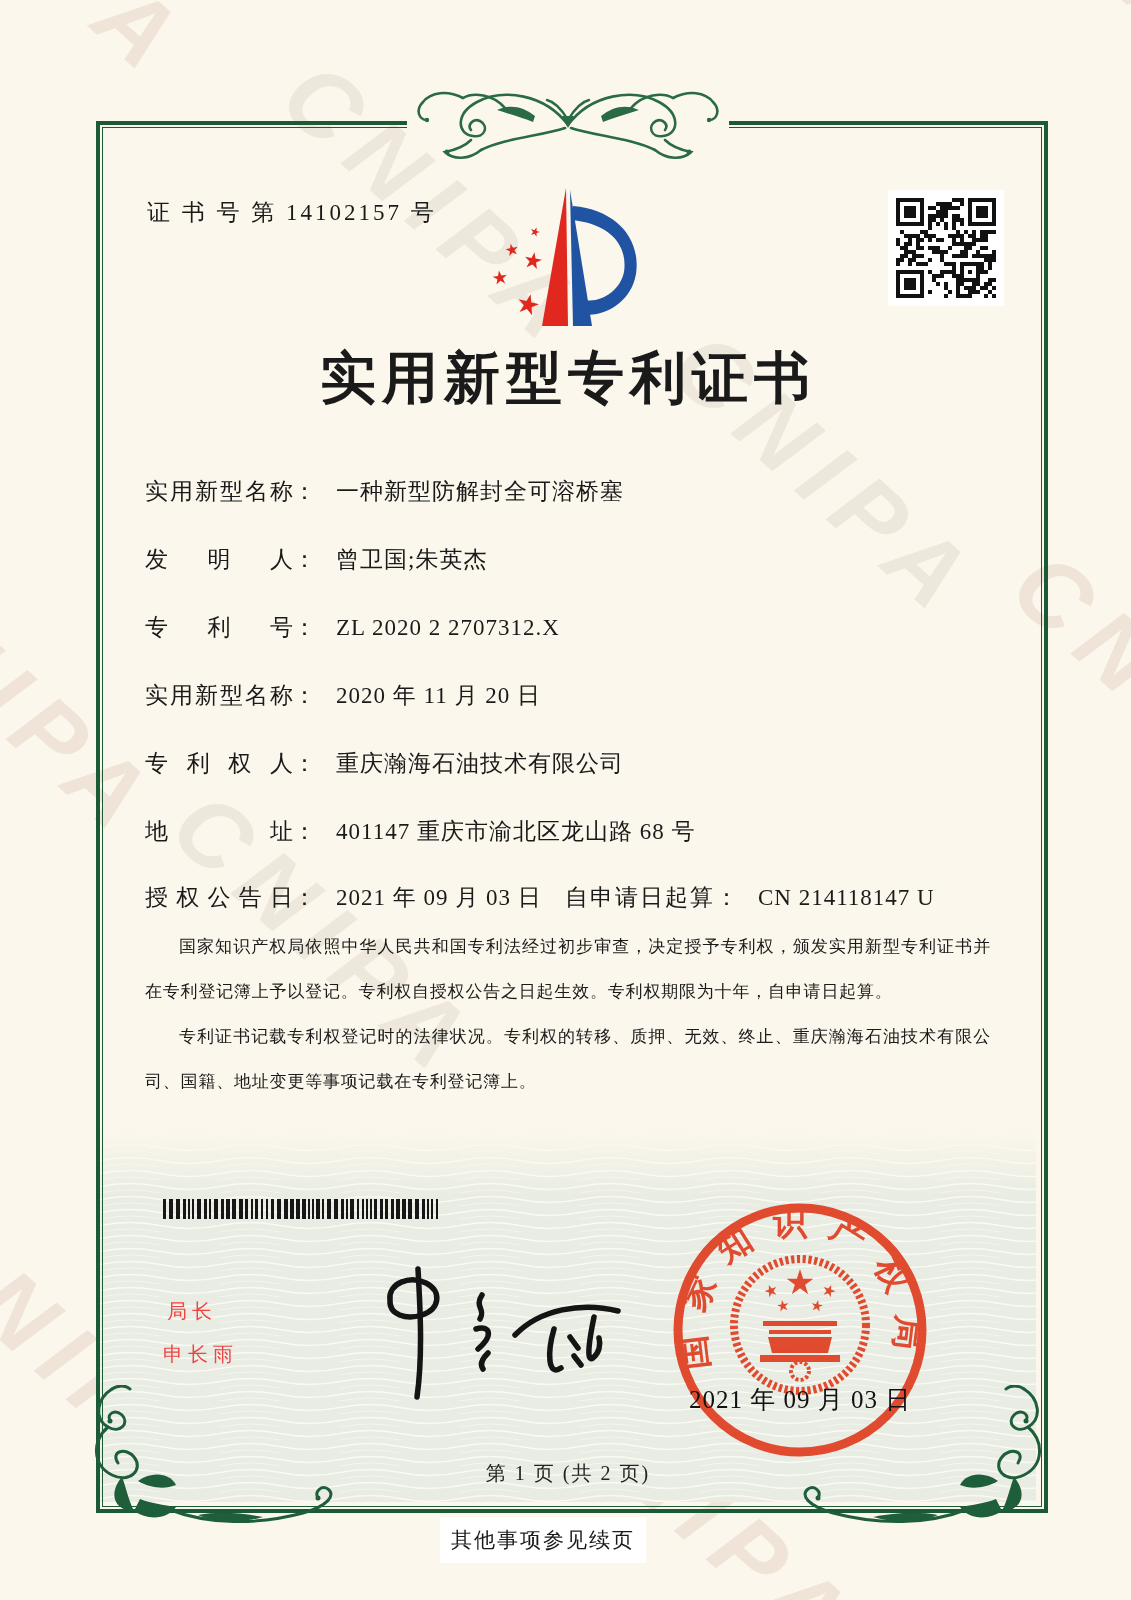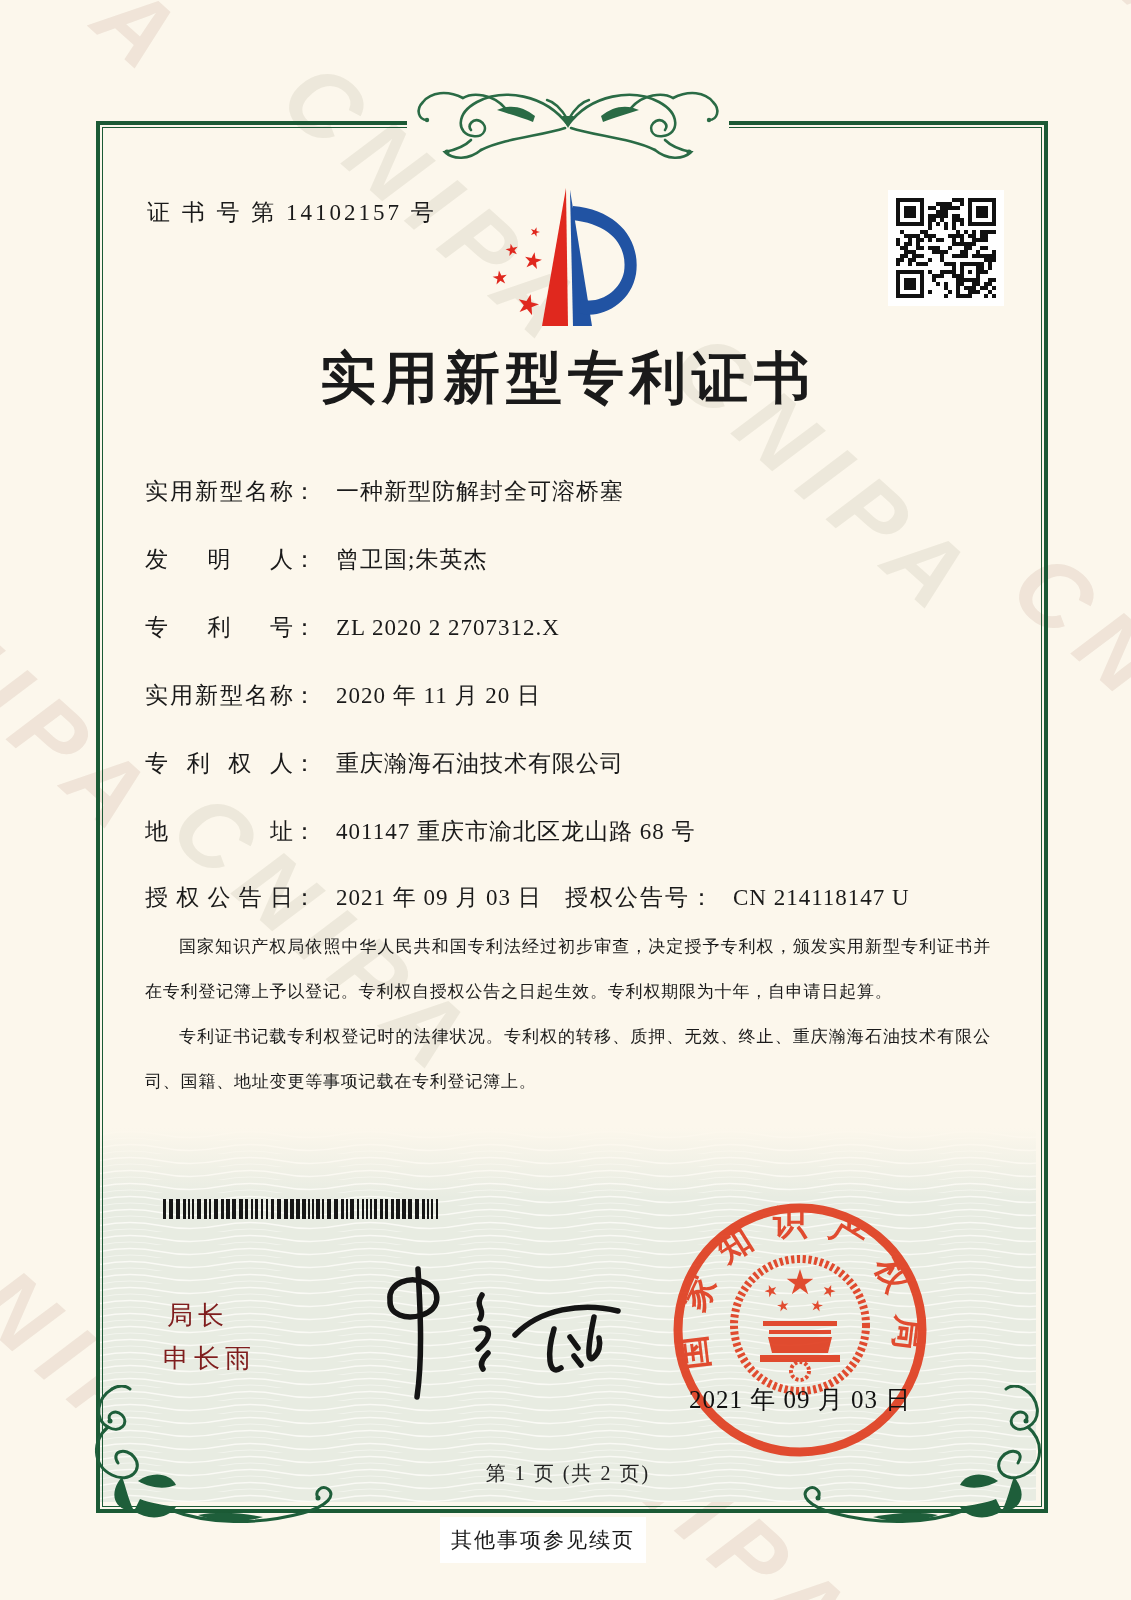--- a/index.html
+++ b/index.html
@@ -47,21 +47,21 @@
   .bodytext{
     position:absolute;left:145px;top:924px;width:846px;z-index:5;
     font-size:17px;line-height:45px;text-align:justify;letter-spacing:0.8px;
   }
   .bodytext p{margin:0;text-indent:2em;}
   
   .barcode{position:absolute;left:163px;top:1199px;height:20px;z-index:5;display:flex;align-items:stretch;}
   .barcode div{background:#161616;}
   
   .officer{position:absolute;left:167px;z-index:5;font-family:Liberation Mono, monospace;
-    font-size:26px;font-weight:500;letter-spacing:5px;color:#7f1d1d;}
+    font-size:20px;font-weight:500;letter-spacing:5px;color:#ef4444;}
   
   .sealdate{position:absolute;left:665px;top:1383px;width:270px;z-index:9;text-align:center;
     font-size:25px;letter-spacing:1px;color:#111;}
   
   .pageno{position:absolute;left:96px;top:1460px;width:944px;z-index:5;text-align:center;
     font-size:20px;letter-spacing:2px;color:#222;}
   .note{
     position:absolute;left:440px;top:1517px;width:206px;height:46px;z-index:5;
     background:#FFFFFF;display:flex;align-items:center;justify-content:center;
     font-size:21px;letter-spacing:2px;
@@ -510,21 +510,21 @@
     <span class="f-colon">：</span>
     <span class="f-value">401147 重庆市渝北区龙山路 68 号</span>
 </div>
 
 <div class="frow" style="top:882px;">
   <span class="f-label">授权公告日</span>
     <span class="f-colon">：</span>
     <span class="f-value">2021 年 09 月 03 日</span>
 </div>
 <div class="frow" style="left:565px;top:882px;">
-  <span class="g-label">授权公告号</span>
+  <span class="g-label">自申请日起算</span>
     <span class="f-colon">：</span>
     <span class="f-value">CN 214118147 U</span>
 </div>
 
 <div class="bodytext">
   <p>国家知识产权局依照中华人民共和国专利法经过初步审查，决定授予专利权，颁发实用新型专利证书并在专利登记簿上予以登记。专利权自授权公告之日起生效。专利权期限为十年，自申请日起算。</p>
   <p>专利证书记载专利权登记时的法律状况。专利权的转移、质押、无效、终止、重庆瀚海石油技术有限公司、国籍、地址变更等事项记载在专利登记簿上。</p>
 </div>
 
 <div class="barcode" id="barcode">

